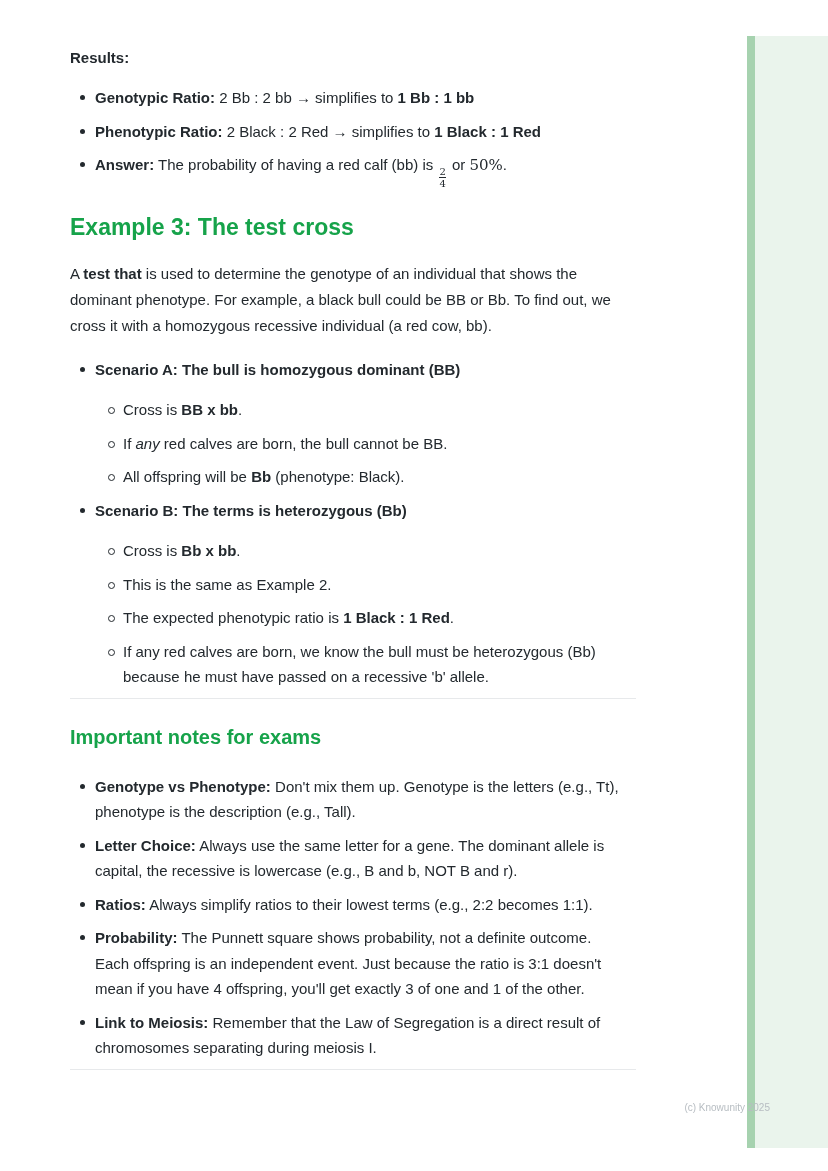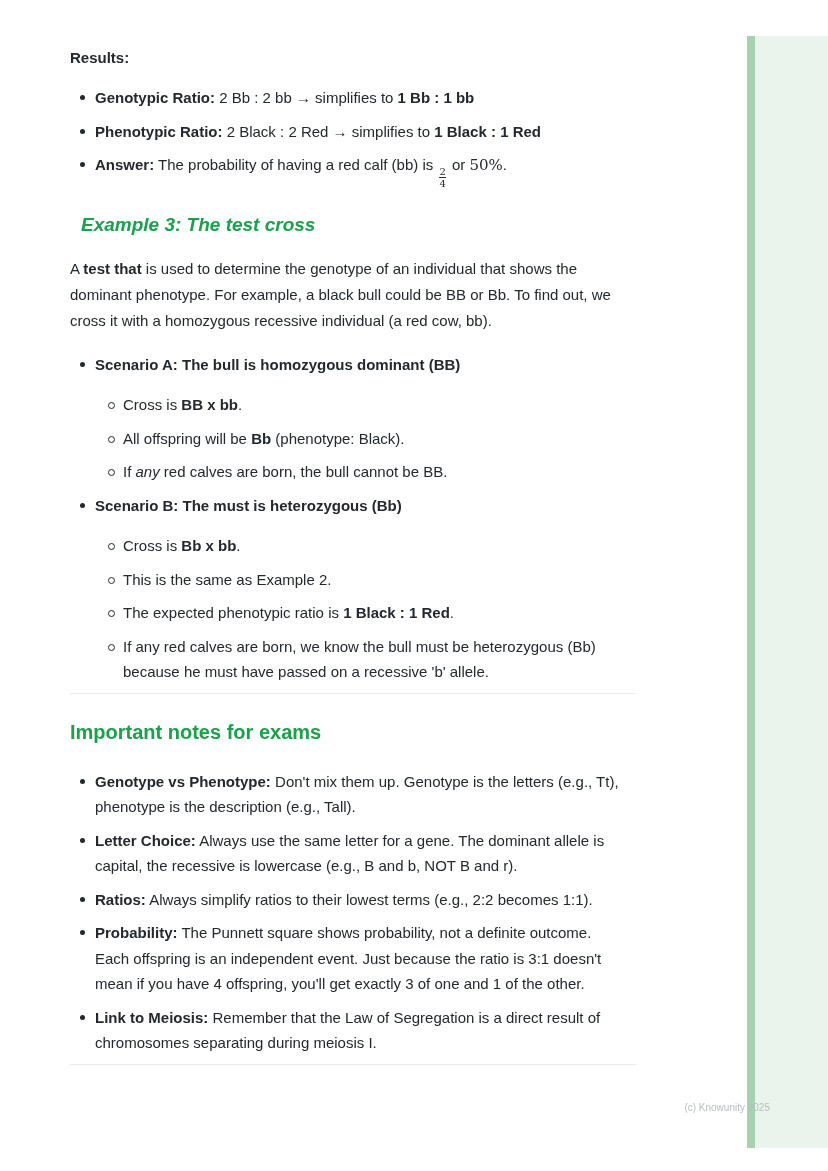--- a/index.html
+++ b/index.html
@@ -41,21 +41,21 @@
   .i { font-style: italic; }
   .serif { font-family: "DejaVu Serif", "Liberation Serif", serif; }
 
   .frac {
     display: inline-flex; flex-direction: column; align-items: center;
     vertical-align: -5px; font-family: "DejaVu Serif", serif;
     font-size: 10px; line-height: 1; margin: 0 2px;
   }
   .frac .den { border-top: 1px solid #23292e; padding-top: 1px; }
 
-  .h-green  { color: var(--accent, #16a34a); font-size: 19px; font-weight: 600; line-height: 1.25; margin: 24px 11px 19px; font-style: italic; }
+  .h-green  { color: var(--accent, #16a34a); font-size: 23px; font-weight: 600; line-height: 1.25; margin: 24px 0 19px; }
   .h1-green { color: var(--accent, #16a34a); font-size: 20px; font-weight: 700; line-height: 1.25; margin: 0 0 24px; }
   .para { font-size: 15px; line-height: 1.75; }
 
   hr.rule { border: none; border-top: 1px solid var(--divider, #e7e9eb); margin: 8px 0 26px; }
   hr.rule.bottom { margin: 8px 0 0; }
 
   .watermark {
     position: absolute; top: 1102px; right: 58px;
     font-size: 10px; color: var(--muted, #b7bdc2); z-index: 3;
   }
@@ -104,35 +104,35 @@
         <ul class="list sub">
           <li>
             <div class="li-row">
               <span class="marker circle"></span>
               <span class="li-text"><span>Cross is </span><span class="b">BB x bb</span><span>.</span></span>
             </div>
           </li>
           <li>
             <div class="li-row">
               <span class="marker circle"></span>
+              <span class="li-text"><span>If </span><span class="i">any</span><span> red calves are born, the bull cannot be BB.</span></span>
+            </div>
+          </li>
+          <li>
+            <div class="li-row">
+              <span class="marker circle"></span>
               <span class="li-text"><span>All offspring will be </span><span class="b">Bb</span><span> (phenotype: Black).</span></span>
             </div>
           </li>
-          <li>
-            <div class="li-row">
-              <span class="marker circle"></span>
-              <span class="li-text"><span>If </span><span class="i">any</span><span> red calves are born, the bull cannot be BB.</span></span>
-            </div>
-          </li>
         </ul>
       </li>
       <li>
         <div class="li-row">
           <span class="marker disc"></span>
-          <span class="li-text"><span class="b">Scenario B: The must is heterozygous (Bb)</span></span>
+          <span class="li-text"><span class="b">Scenario B: The terms is heterozygous (Bb)</span></span>
         </div>
         <ul class="list sub">
           <li>
             <div class="li-row">
               <span class="marker circle"></span>
               <span class="li-text"><span>Cross is </span><span class="b">Bb x bb</span><span>.</span></span>
             </div>
           </li>
           <li>
             <div class="li-row">

